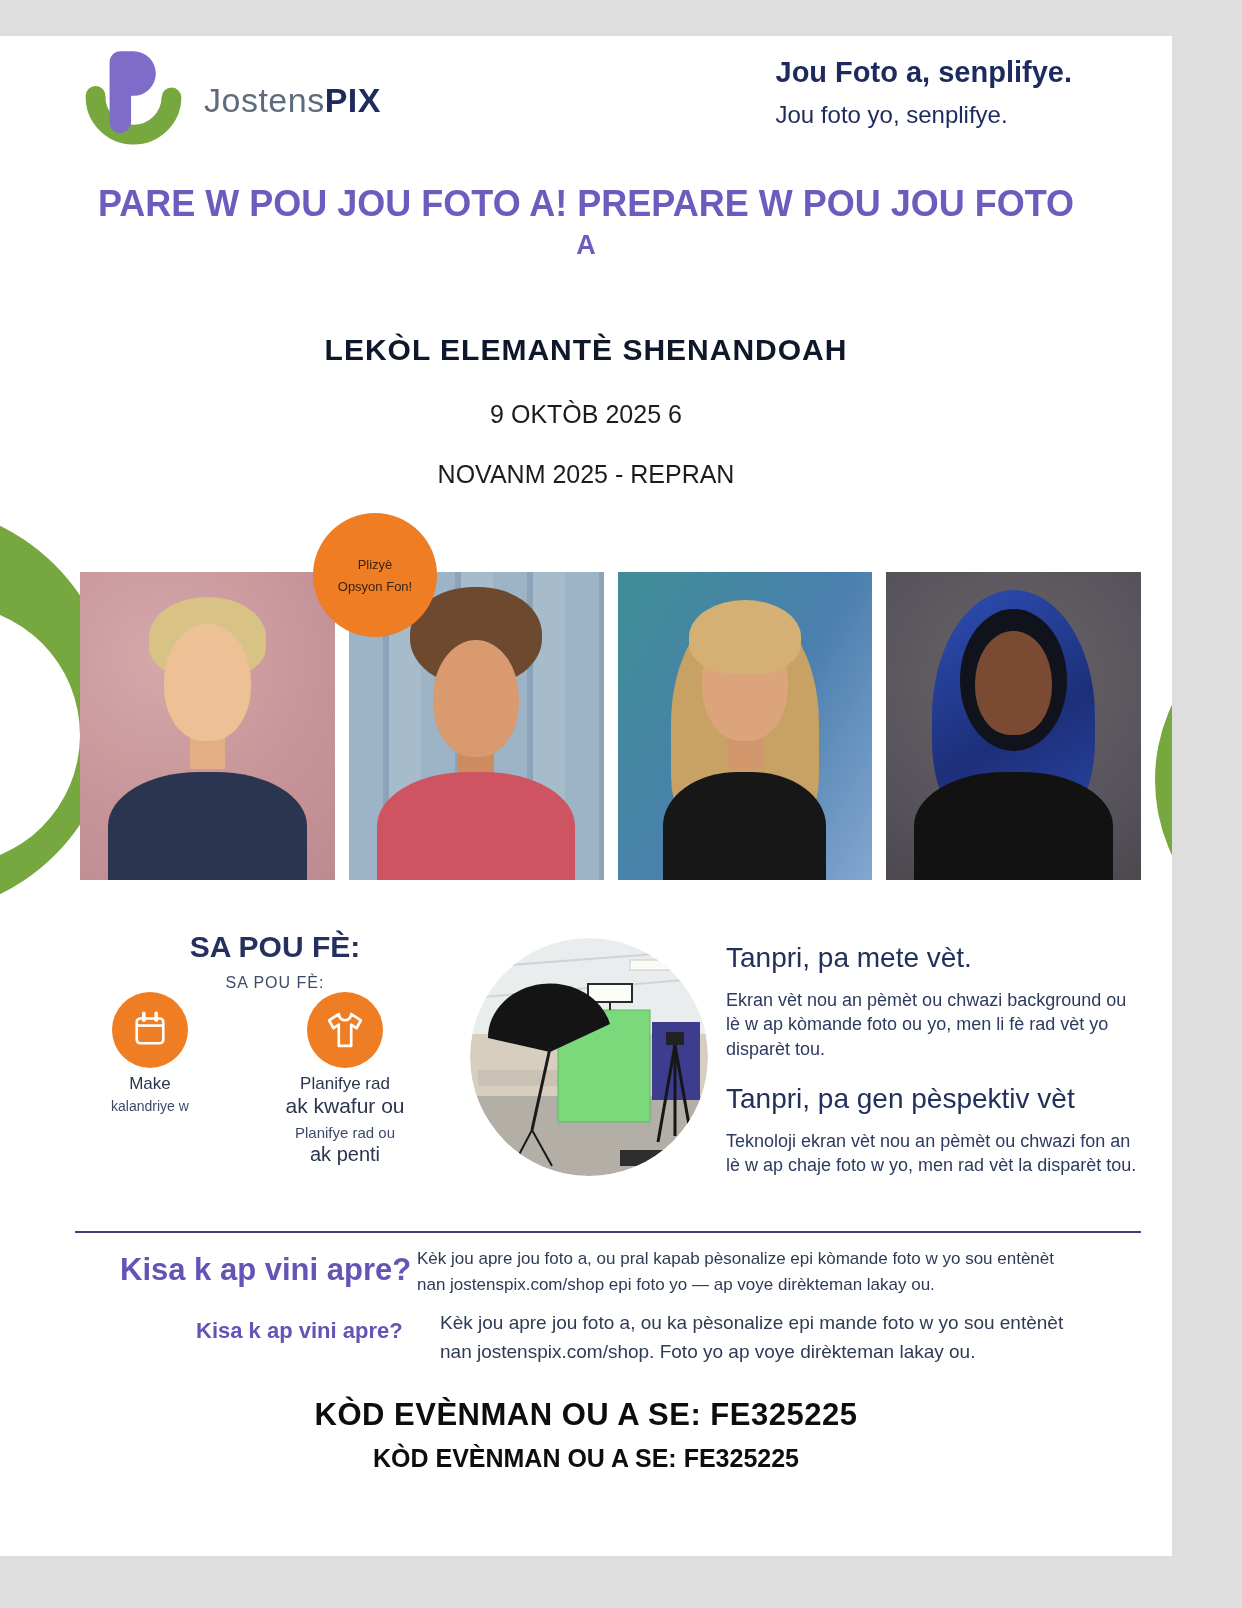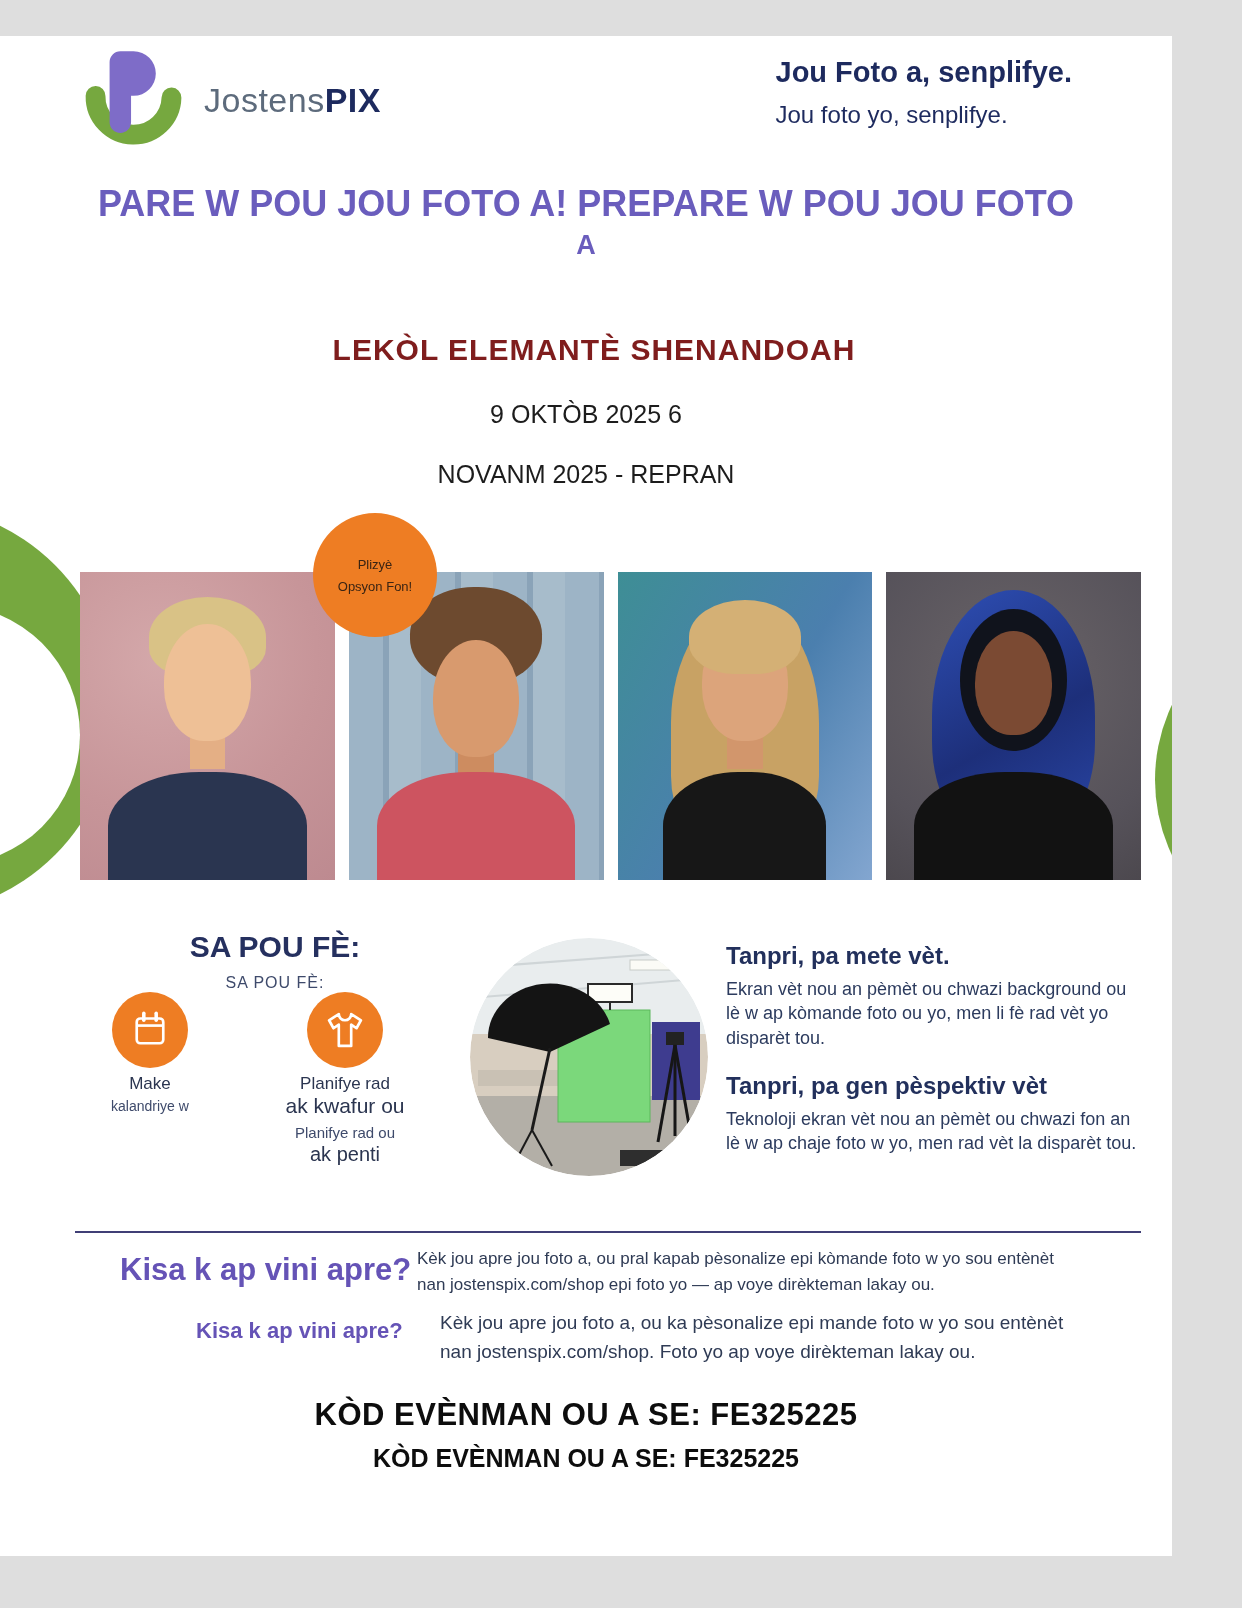--- a/index.html
+++ b/index.html
@@ -17,22 +17,22 @@
 
   
   .taglines{position:absolute;right:100px;top:56px;color:#1d2a5e;}
   .tag1{font-size:29px;font-weight:700;}
   .tag2{font-size:24px;font-weight:500;margin-top:12px;}
 
   
   .headline{position:absolute;left:0;width:100%;text-align:center;color:#6a5dbd;font-weight:600;}
   .headline.l1{top:183px;font-size:36px;}
   .headline.l2{top:230px;font-size:27px;}
-  .school{position:absolute;left:0;width:100%;top:333px;text-align:center;color:#7f1d1d;
-          font-size:30px;font-weight:600;letter-spacing:1px;margin-left:8px;}
+  .school{position:absolute;left:0;width:100%;top:333px;text-align:center;color:#0f172a;
+          font-size:30px;font-weight:600;letter-spacing:1px;}
   .dateline{position:absolute;left:0;width:100%;text-align:center;color:#1c1c1c;font-weight:500;font-size:25px;}
   .dateline.d1{top:400px;}
   .dateline.d2{top:460px;}
 
   
   .green-svg{position:absolute;pointer-events:none;}
 
   
   .badge{position:absolute;left:313px;top:513px;width:124px;height:124px;border-radius:50%;
          background:#ee7d23;display:flex;flex-direction:column;align-items:center;justify-content:center;
@@ -87,22 +87,22 @@
   .lab-pl1{left:265px;top:1074px;width:160px;font-size:17px;font-weight:500;}
   .lab-pl2{left:255px;top:1094px;width:180px;font-size:21px;font-weight:500;}
   .lab-pl3{left:255px;top:1124px;width:180px;font-size:15px;color:#3e4a6b;}
   .lab-pl4{left:255px;top:1143px;width:180px;font-size:20px;font-weight:500;}
 
   
   .studio{position:absolute;left:470px;top:938px;width:238px;height:238px;border-radius:50%;overflow:hidden;}
 
   
   .gs-col{position:absolute;left:726px;top:942px;width:418px;color:#2c3b5e;}
-  .gs-h{font-size:24px;font-weight:700;color:#22305c;}
-  .gs-p{font-size:18px;line-height:1.35;margin-top:7px;}
+  .gs-h{font-size:28px;font-weight:400;color:#22305c;}
+  .gs-p{font-size:18px;line-height:1.35;margin-top:14px;}
   .gs-h2{margin-top:22px;}
 
   
   .divider{position:absolute;left:75px;top:1231px;width:1066px;border-top:2px solid #403f76;}
   .kisa-h1{position:absolute;left:120px;top:1252px;font-size:31px;font-weight:600;color:#6553b6;}
   .kisa-p1{position:absolute;left:417px;top:1246px;width:640px;font-size:17px;line-height:1.5;color:#2f3b55;}
   .kisa-h2{position:absolute;left:196px;top:1318px;font-size:22px;font-weight:600;color:#6553b6;}
   .kisa-p2{position:absolute;left:440px;top:1308px;width:640px;font-size:19px;line-height:1.55;color:#2f3b55;}
 
   

